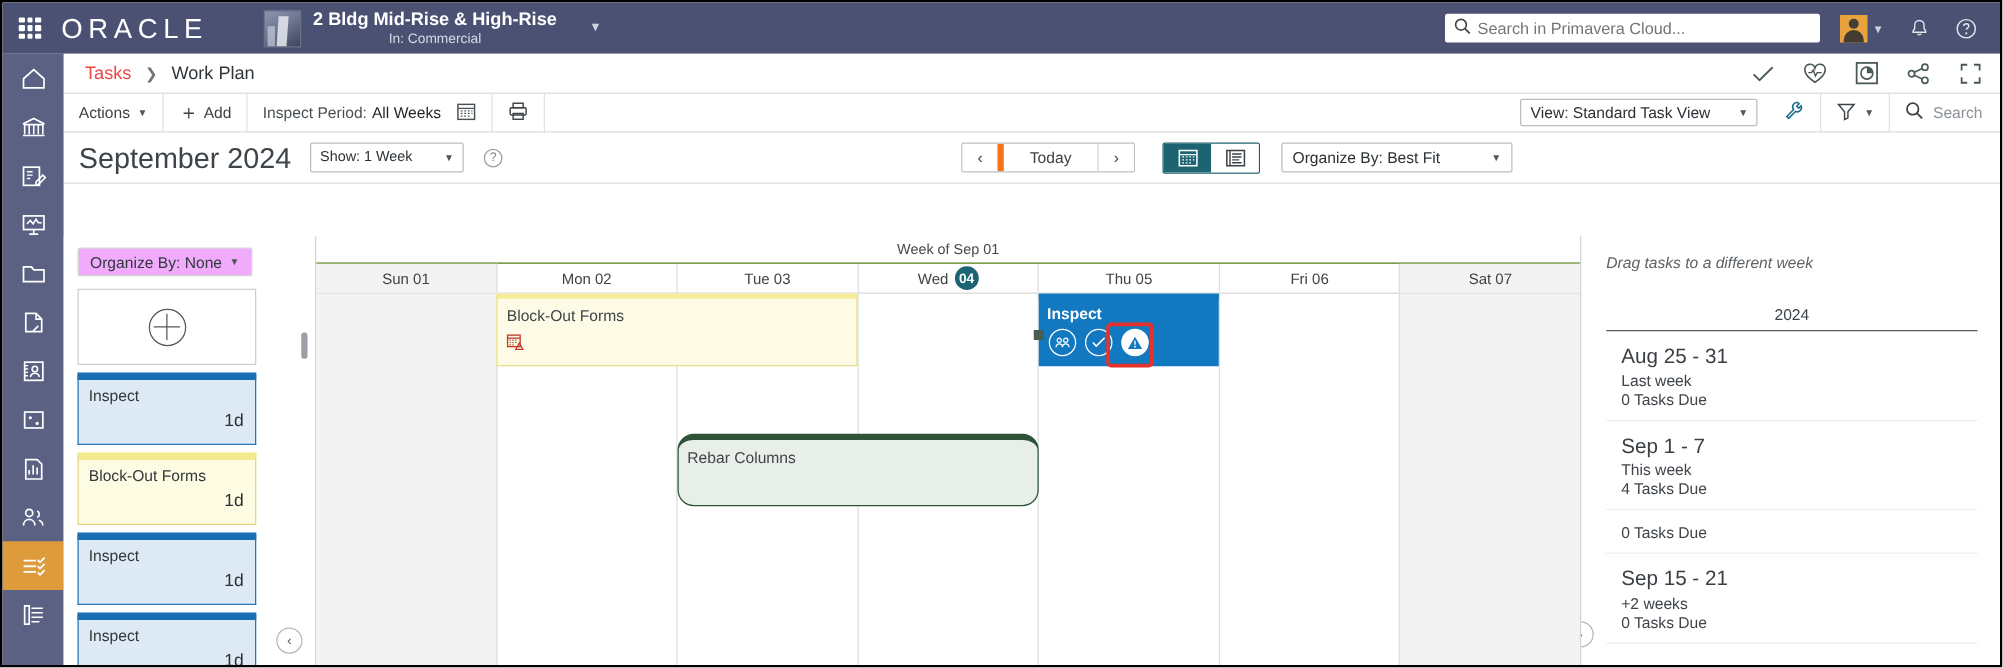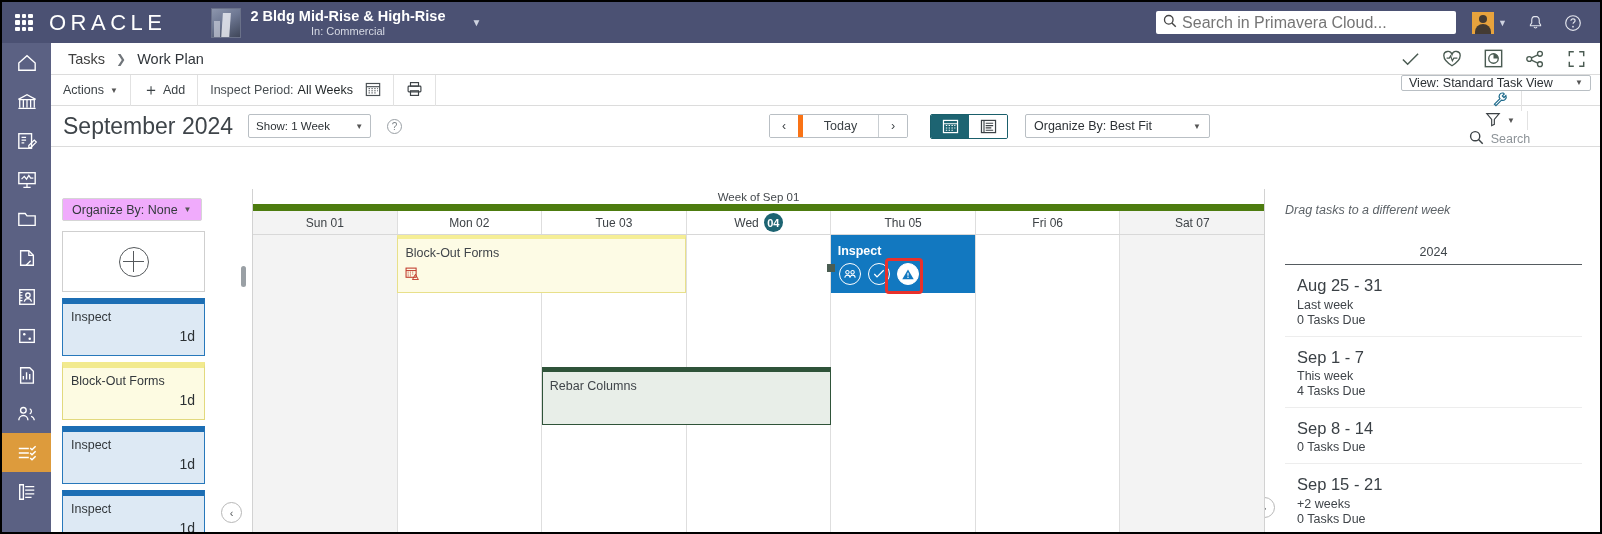--- a/index.html
+++ b/index.html
@@ -51,21 +51,21 @@
   }
   .topbar-right {
     margin-left: auto; display: flex; align-items: center; padding-right: 14px;
   }
   .global-search {
     width: 300px; height: 23px; background: #fff; border-radius: 2px;
     display: flex; align-items: center; padding: 0 7px; margin-right: 16px;
   }
   .gs-icon { color: #4a4a4a; font-size: 13px; margin-right: 5px; }
   .global-search input {
-    border: 0; outline: none; font-size: 16px; color: #666;
+    border: 0; outline: none; font-size: 13px; color: #666;
     font-family: "Liberation Sans", sans-serif; width: 100%; background: transparent;
   }
   .avatar-wrap { display: flex; align-items: center; margin-right: 20px; cursor: pointer; }
   .avatar {
     width: 22px; height: 22px; background: #e8a33d; position: relative; overflow: hidden;
   }
   .avatar::before {
     content: ""; position: absolute; left: 7px; top: 3px; width: 8px; height: 8px;
     border-radius: 50%; background: #443b33;
   }
@@ -95,42 +95,42 @@
   
   .main {
     position: absolute; left: 49px; top: 41px; right: 0; bottom: 0; background: #fff;
   }
 
   
   .crumbrow {
     height: 32px; border-bottom: 1px solid #dcdcdc;
     display: flex; align-items: center; padding-left: 17px;
   }
-  .crumb { font-size: 14.5px; color: #404040; cursor: pointer; }
+  .crumb { font-size: 14.5px; color: #ef4444; cursor: pointer; }
   .crumb.current { color: #30353a; }
   .crumb-sep { color: #70757a; font-size: 12px; margin: 0 11px; }
   .crumbrow-right { margin-left: auto; display: flex; align-items: center; padding-right: 14px; }
   .pgicon {
     margin-left: 22px; color: #4a5b52; cursor: pointer; display: flex; align-items: center;
   }
 
   
   .toolrow {
     height: 31px; border-bottom: 1px solid #dcdcdc;
     display: flex; align-items: center; font-size: 12.5px; color: #3c4246;
   }
   .tool-cell {
     height: 31px; display: flex; align-items: center; padding: 0 12px;
     border-right: 1px solid #e2e2e2; cursor: pointer; white-space: nowrap;
   }
   .mini-caret { font-size: 8px; margin-left: 6px; color: #555; }
   .plus-sign { font-size: 16px; margin-right: 4px; color: #3c4246; font-weight: 300; }
   .pp-label { color: #4a5054; }
   .pp-value { color: #1f2426; margin-left: 4px; }
-  .toolrow-right { margin-left: auto; display: flex; align-items: center; height: 31px; flex-direction: column; }
+  .toolrow-right { margin-left: auto; display: flex; align-items: center; height: 31px; }
   .view-select {
     width: 190px; height: 22px; border: 1px solid #b9bfc4; border-radius: 2px;
     display: flex; align-items: center; padding: 0 7px; font-size: 12.5px;
     color: #2c3135; cursor: pointer; margin-right: 9px;
   }
   .view-select .mini-caret { margin-left: auto; }
   .search-box2 {
     display: flex; align-items: center; padding: 0 14px 0 12px; cursor: text;
   }
   .search-box2 .ph { color: #8d9398; font-size: 12.5px; margin-left: 7px; }
@@ -221,21 +221,21 @@
   .tp-collapse {
     position: absolute; left: 170px; bottom: 9px; width: 21px; height: 21px;
     border-radius: 50%; border: 1px solid #b7b7b7; background: #fff;
     display: flex; align-items: center; justify-content: center;
     font-size: 11px; color: #55595c; cursor: pointer; z-index: 6;
   }
 
   
   .calendar { flex: 1; position: relative; overflow: hidden; }
   .weekbar {
-    height: 22px; border-bottom: 7px solid #4d7c0f; display: flex;
+    height: 22px; border-bottom: 1px solid #4d7c0f; display: flex;
     align-items: center; justify-content: center; font-size: 11.5px; color: #44494d;
   }
   .daybar { height: 24px; display: flex; border-bottom: 1px solid #d8d8d8; }
   .daycell {
     flex: 1; display: flex; align-items: center; justify-content: center;
     font-size: 12px; color: #3d4246; border-right: 1px solid #dedede;
   }
   .daycell.weekend { background: #f3f3f3; }
   .daycell:last-child { border-right: 0; }
   .today-badge {
@@ -656,21 +656,21 @@
               <svg width="14" height="14" viewBox="0 0 16 16">
                   <rect x="1.2" y="2.4" width="11.5" height="10.5" fill="none" stroke="#c0392b" stroke-width="1.2"></rect>
                   <path d="M1.2 5.2h11.5" stroke="#c0392b" stroke-width="1.1"></path>
                   <path d="M3 7h1.2M5.6 7h1.2M8.2 7h1.2M3 9.2h1.2M5.6 9.2h1.2M8.2 9.2h1.2M3 11.3h1.2M5.6 11.3h1.2" stroke="#c0392b" stroke-width="1"></path>
                   <path d="M8.5 15.5l3.4-6 3.4 6z" fill="none" stroke="#c0392b" stroke-width="1.1"></path>
                 </svg>
             </span>
           </div>
 
 
-          <div class="bar greenbar" style="left:28.57%;top:132px;width:28.57%;height:58px;">
+          <div class="bar greenbar" style="left:28.57%;top:112px;width:28.57%;height:58px;border-radius:13px;">
             <div class="bar-name">Rebar Columns</div>
           </div>
 
           <div class="bar bluebar" style="left:57.14%;top:0;width:14.285%;height:58px;">
             <div class="bluebar-handle"></div>
             <div class="bar-name">Inspect</div>
             <div class="bar-icons">
               <div class="bicon">
                 <svg width="14" height="12" viewBox="0 0 16 14">
                     <circle cx="5" cy="5" r="2" fill="none" stroke="#fff" stroke-width="1.2"></circle>
@@ -704,21 +704,20 @@
           <div class="wp-range">Aug 25 - 31</div>
           <div class="wp-rel">Last week</div>
           <div class="wp-due">0 Tasks Due</div>
         </div>
         <div class="wp-item">
           <div class="wp-range">Sep 1 - 7</div>
           <div class="wp-rel">This week</div>
           <div class="wp-due">4 Tasks Due</div>
         </div>
         <div class="wp-item">
-          <div class="wp-range">Sep 8 - 14</div>
           <div class="wp-due">0 Tasks Due</div>
         </div>
         <div class="wp-item">
           <div class="wp-range">Sep 15 - 21</div>
           <div class="wp-rel">+2 weeks</div>
           <div class="wp-due">0 Tasks Due</div>
         </div>
 
         <div class="wp-expand">›</div>
       </div>

